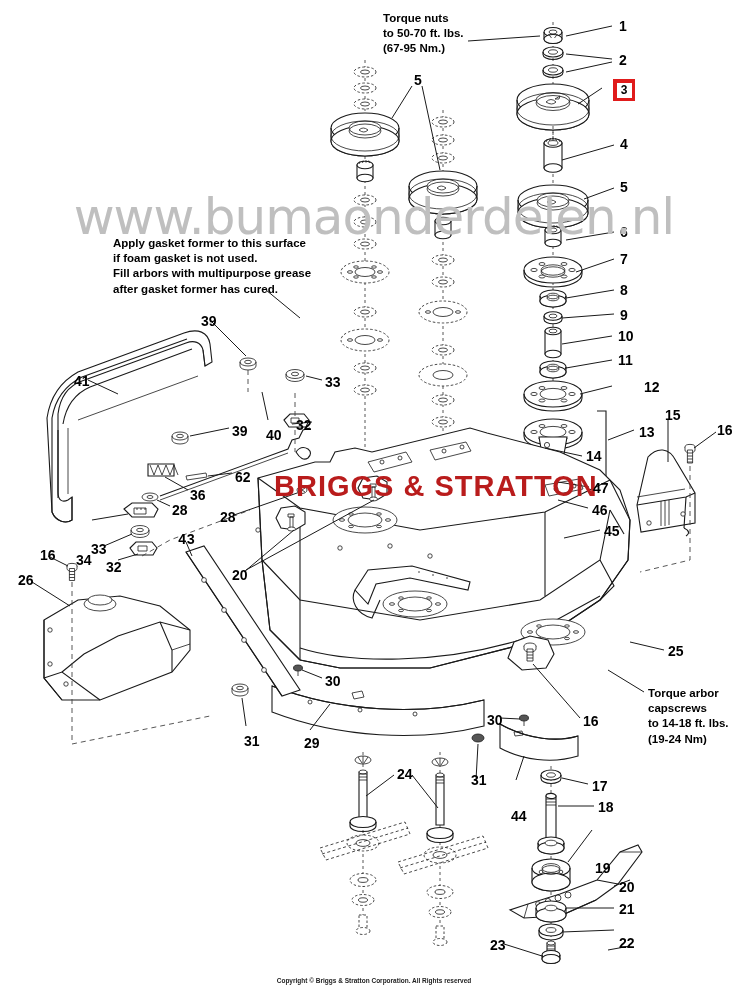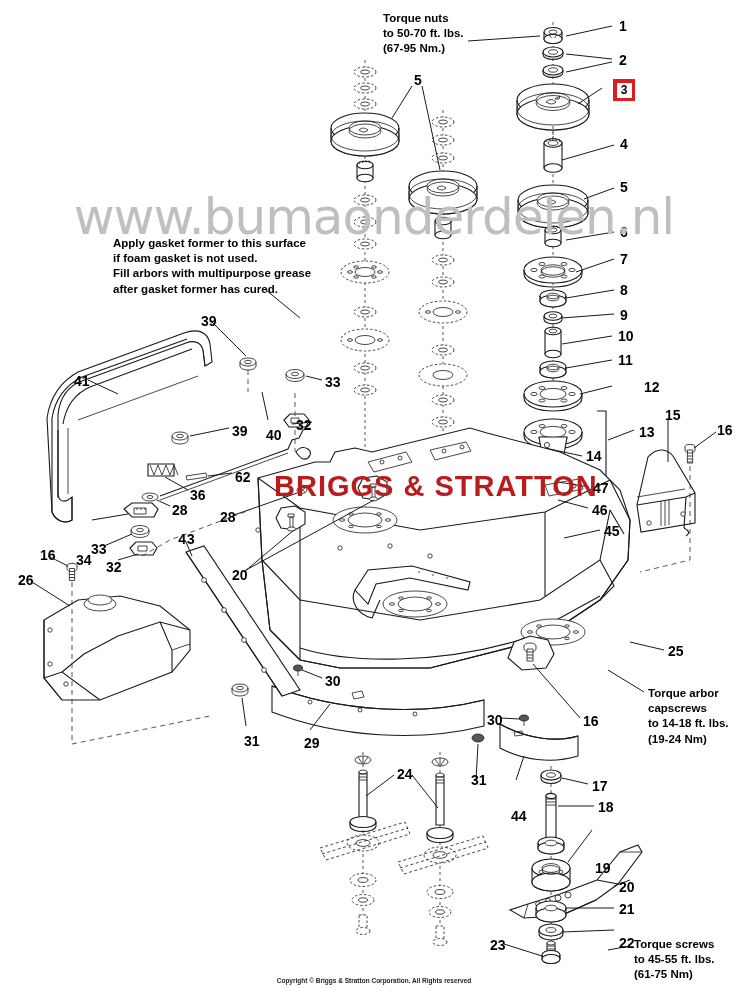--- a/index.html
+++ b/index.html
@@ -872,23 +872,20 @@
   <div class="note" style="left:383px;top:11px;">Torque nuts
 to 50-70 ft. lbs.
 (67-95 Nm.)</div>
   <div class="note" style="left:113px;top:236px;">Apply gasket former to this surface
 if foam gasket is not used.
 Fill arbors with multipurpose grease
 after gasket former has cured.</div>
   <div class="note" style="left:648px;top:686px;">Torque arbor capscrews
 to 14-18 ft. lbs.
 (19-24 Nm)</div>
-  <div class="note" style="left:634px;top:937px;">Torque screws
-to 45-55 ft. lbs.
-(61-75 Nm)</div>
 
   <div class="callout" style="left:619px;top:19px;">1</div>
   <div class="callout" style="left:619px;top:53px;">2</div>
   <div id="marker3" style="left:613px;top:79px;">
     <div class="inner">3</div>
   </div>
   <div class="callout" style="left:620px;top:137px;">4</div>
   <div class="callout" style="left:414px;top:73px;">5</div>
   <div class="callout" style="left:620px;top:180px;">5</div>
   <div class="callout" style="left:620px;top:225px;">6</div>

